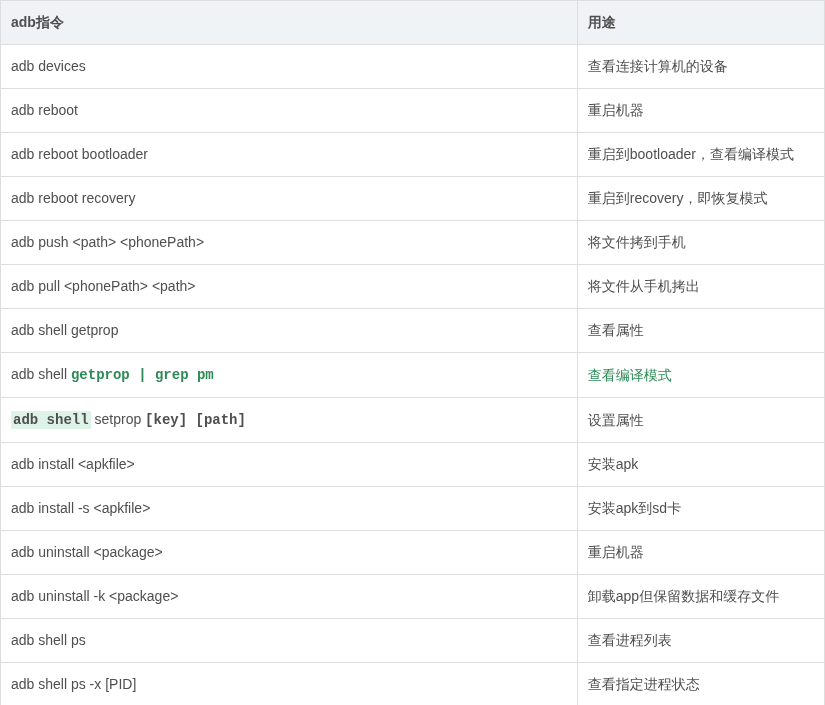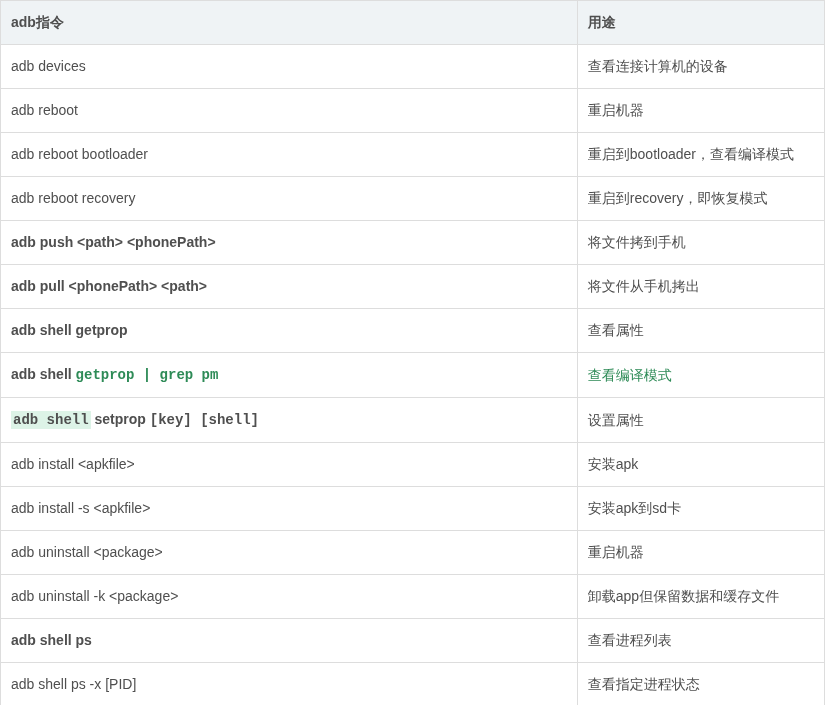--- a/index.html
+++ b/index.html
@@ -25,21 +25,21 @@
     }
     th {
       background: #eff3f5;
       font-weight: 700;
       color: #4f4f4f;
       margin-left: 18px;
     }
     th:first-child { width: 70%; }
     th:last-child { width: 30%; }
     td { color: #4f4f4f; margin-top: 35px; }
-    .bold { font-weight: 700; }
+    .bold { font-weight: 400; }
     .code-bold {
       font-family: "Courier New", Consolas, monospace;
       font-weight: 700;
     }
     .hl-green {
       color: #2e8b57;
       font-family: "Courier New", Consolas, monospace;
       font-weight: 700;
       text-align: right;
     }
@@ -89,21 +89,21 @@
       </tr>
       <tr>
         <td><span class="bold">adb shell getprop</span></td>
         <td><span>查看属性</span></td>
       </tr>
       <tr>
         <td><span class="bold">adb shell </span><span class="hl-green">getprop | grep pm</span></td>
         <td><span class="hl-green-text">查看编译模式</span></td>
       </tr>
       <tr>
-        <td><span class="hl-bg">adb shell</span><span class="bold"> setprop </span><span class="code-bold">[key] [shell]</span></td>
+        <td><span class="hl-bg">adb shell</span><span class="bold"> setprop </span><span class="code-bold">[key] [path]</span></td>
         <td><span>设置属性</span></td>
       </tr>
       <tr>
         <td><span>adb install &lt;apkfile&gt;</span></td>
         <td><span>安装apk</span></td>
       </tr>
       <tr>
         <td><span>adb install -s &lt;apkfile&gt;</span></td>
         <td><span>安装apk到sd卡</span></td>
       </tr>

